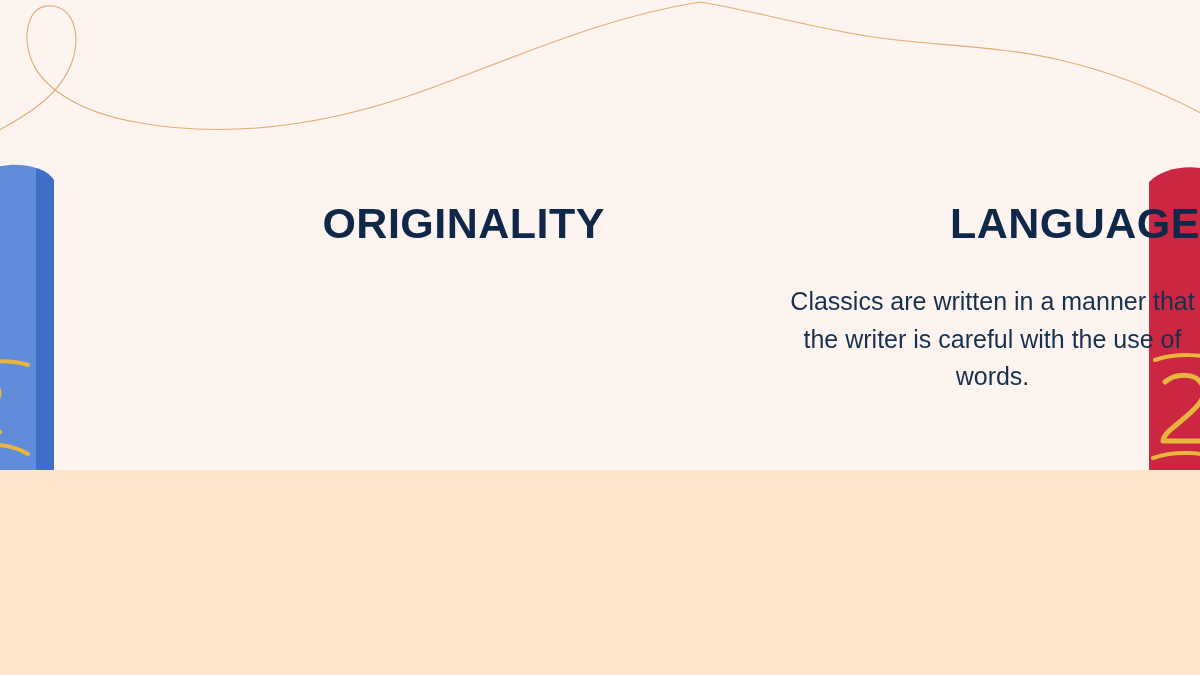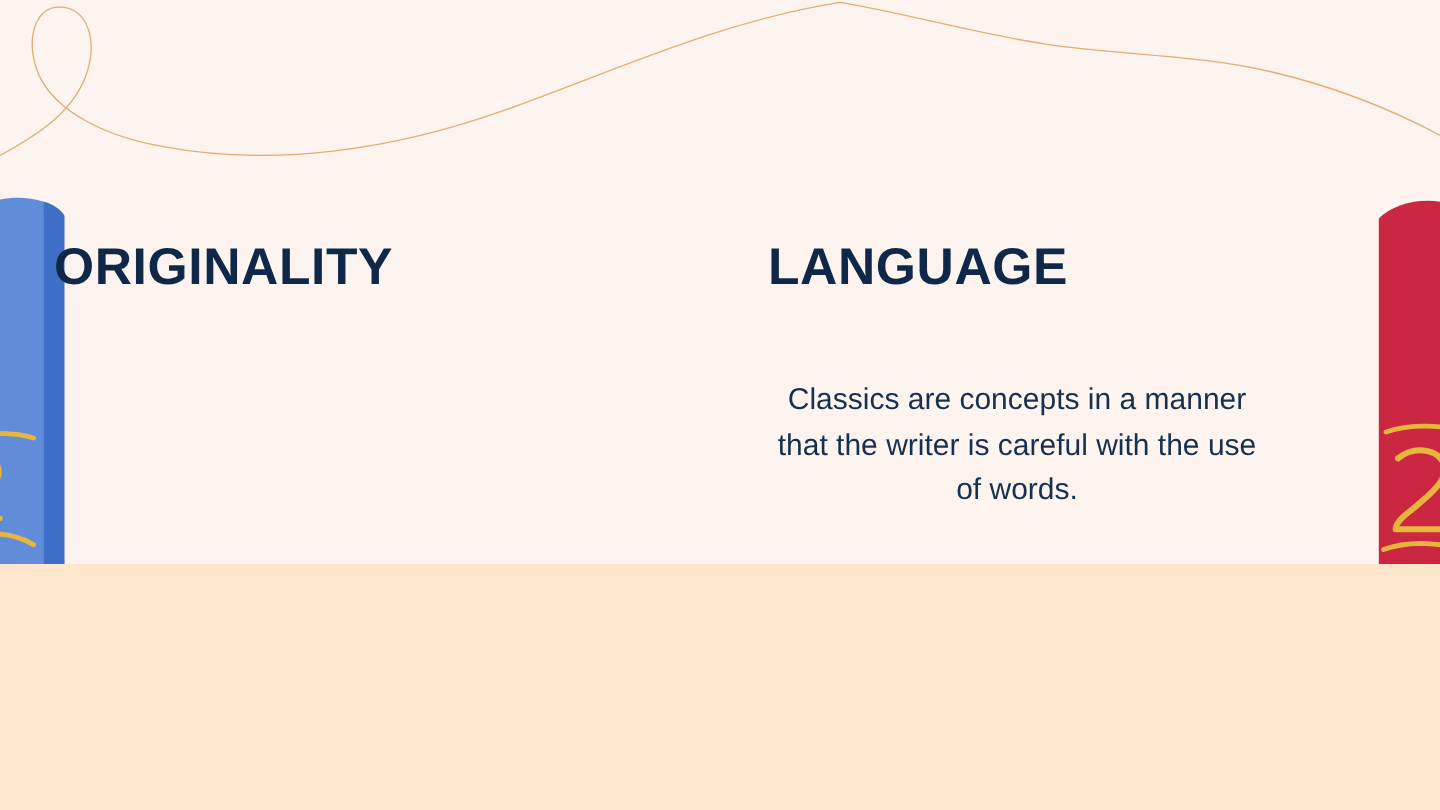--- a/index.html
+++ b/index.html
@@ -70,25 +70,25 @@
     left: 0;
     top: 200px;
     width: 1200px;
     display: flex;
     flex-direction: row;
   }
   .col {
     width: 560px;
     display: flex;
     flex-direction: column;
-    align-items: flex-start;
+    align-items: flex-end;
     text-align: center;
   }
   .col-left { margin-left: 45px; }
-  .col-right { margin-left: 35px; gap: 32px; }
+  .col-right { margin-left: 35px; }
 
   .heading {
     font-family: "Liberation Sans", sans-serif;
     font-size: 43px;
     font-weight: bold;
     letter-spacing: 0.5px;
     color: #0F2748;
     margin: 0;
     line-height: 1.1;
   }
@@ -140,18 +140,18 @@
   </div>
 
   <div class="columns">
 
     <div class="col col-left">
       <h2 class="heading">ORIGINALITY</h2>
     </div>
 
     <div class="col col-right">
       <h2 class="heading">LANGUAGE</h2>
-      <p class="body-text">Classics are concepts in a manner that the writer is careful with the use of words.</p>
+      <p class="body-text">Classics are written in a manner that the writer is careful with the use of words.</p>
     </div>
 
   </div>
 
 </div>
 
 </body></html>

